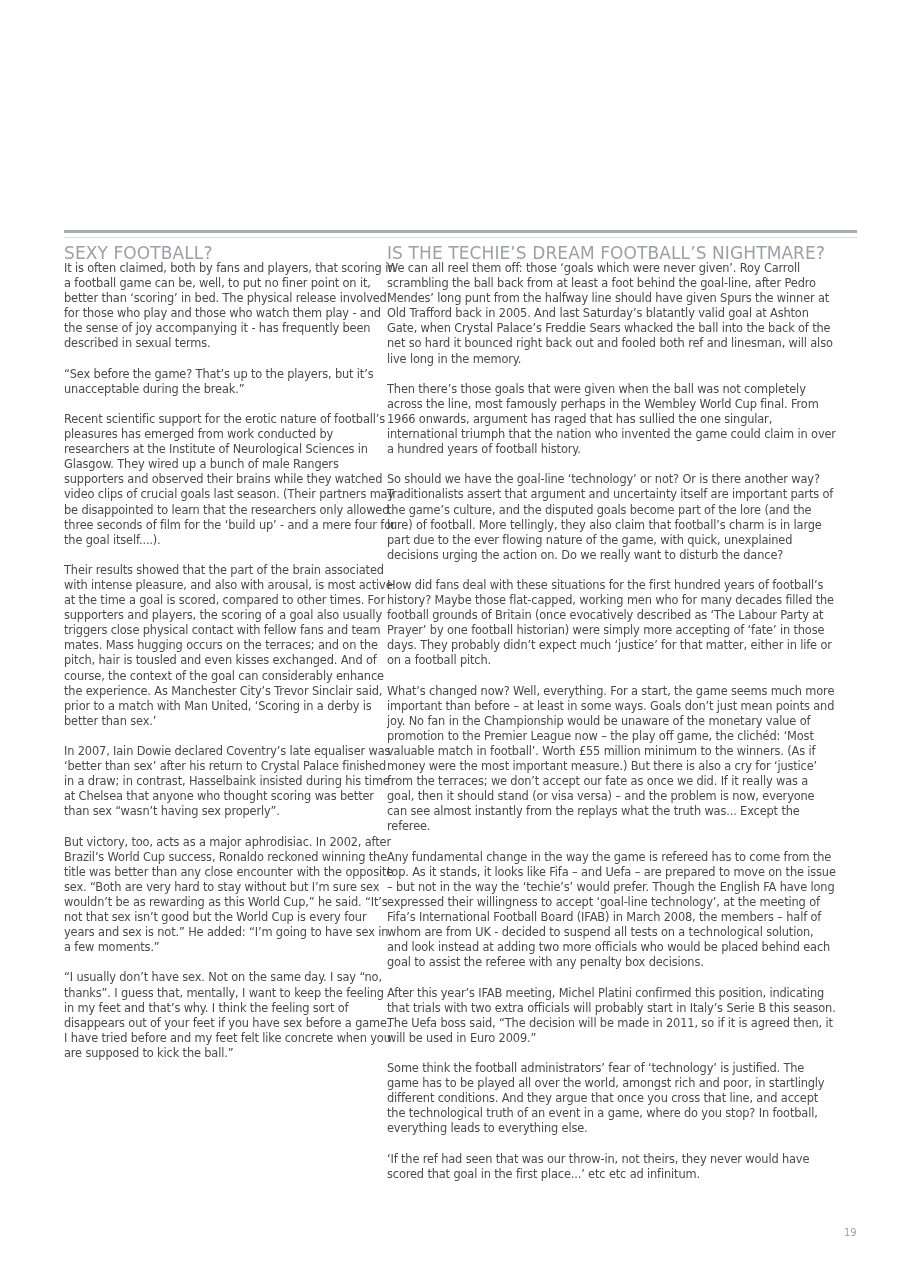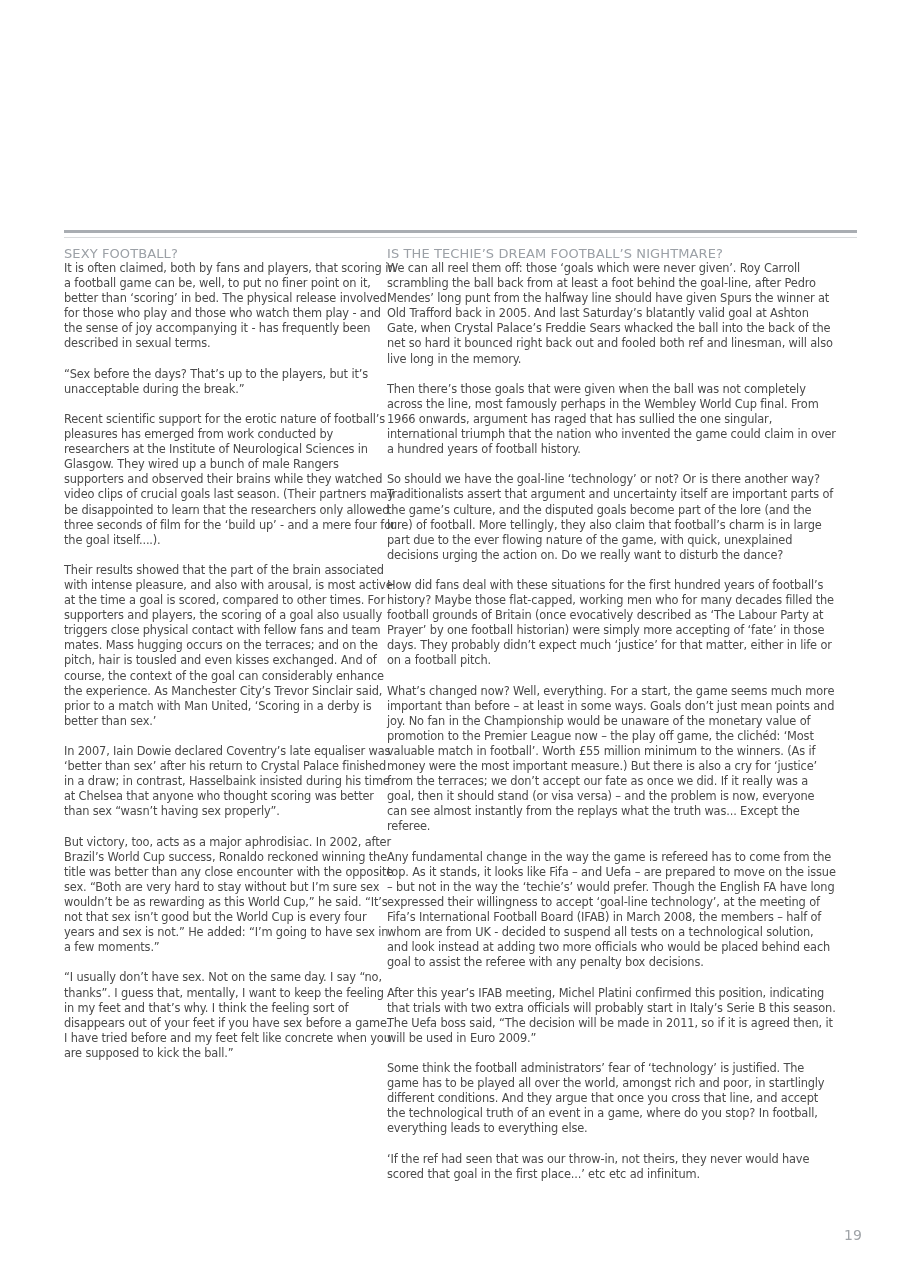--- a/index.html
+++ b/index.html
@@ -41,49 +41,49 @@
     .col-left {
       left: 64px;
       width: 332px;
     }
     .col-right {
       left: 387px;
       width: 450px;
     }
     .heading {
       color: #9ba0a6;
-      font-size: 13px;
+      font-size: 17px;
       line-height: 15px;
       letter-spacing: 0.1px;
       margin: 0;
       font-weight: normal;
       text-transform: uppercase;
     }
     .para {
       margin: 0 0 15.1px 0;
       white-space: normal;
     }
     .page-number {
       position: absolute;
       left: 844px;
       top: 1227px;
-      font-size: 14px;
+      font-size: 10px;
       color: #a0a4a8;
     }
   </style>
 </head>
 <body>
 
 <div class="rule-thick"></div>
 <div class="rule-thin"></div>
 
 <article class="col col-left">
   <h2 class="heading">SEXY FOOTBALL?</h2>
   <p class="para">It is often claimed, both by fans and players, that scoring in a football game can be, well, to put no finer point on it, better than ‘scoring’ in bed. The physical release involved for those who play and those who watch them play - and the sense of joy accompanying it - has frequently been described in sexual terms.</p>
-  <p class="para">“Sex before the days? That’s up to the players, but it’s unacceptable during the break.”</p>
+  <p class="para">“Sex before the game? That’s up to the players, but it’s unacceptable during the break.”</p>
   <p class="para">Recent scientific support for the erotic nature of football’s pleasures has emerged from work conducted by researchers at the Institute of Neurological Sciences in Glasgow. They wired up a bunch of male Rangers supporters and observed their brains while they watched video clips of crucial goals last season. (Their partners may be disappointed to learn that the researchers only allowed three seconds of film for the ‘build up’ - and a mere four for the goal itself....).</p>
   <p class="para">Their results showed that the part of the brain associated with intense pleasure, and also with arousal, is most active at the time a goal is scored, compared to other times. For supporters and players, the scoring of a goal also usually triggers close physical contact with fellow fans and team mates. Mass hugging occurs on the terraces; and on the pitch, hair is tousled and even kisses exchanged. And of course, the context of the goal can considerably enhance the experience. As Manchester City’s Trevor Sinclair said, prior to a match with Man United, ‘Scoring in a derby is better than sex.’</p>
   <p class="para">In 2007, Iain Dowie declared Coventry’s late equaliser was ‘better than sex’ after his return to Crystal Palace finished in a draw; in contrast, Hasselbaink insisted during his time at Chelsea that anyone who thought scoring was better than sex “wasn’t having sex properly”.</p>
   <p class="para">But victory, too, acts as a major aphrodisiac. In 2002, after Brazil’s World Cup success, Ronaldo reckoned winning the title was better than any close encounter with the opposite sex. “Both are very hard to stay without but I’m sure sex wouldn’t be as rewarding as this World Cup,” he said. “It’s not that sex isn’t good but the World Cup is every four years and sex is not.” He added: “I’m going to have sex in a few moments.”</p>
   <p class="para">“I usually don’t have sex. Not on the same day. I say “no, thanks”. I guess that, mentally, I want to keep the feeling in my feet and that’s why. I think the feeling sort of disappears out of your feet if you have sex before a game. I have tried before and my feet felt like concrete when you are supposed to kick the ball.”</p>
 </article>
 
 <article class="col col-right">
   <h2 class="heading">IS THE TECHIE’S DREAM FOOTBALL’S NIGHTMARE?</h2>
   <p class="para">We can all reel them off: those ‘goals which were never given’. Roy Carroll scrambling the ball back from at least a foot behind the goal-line, after Pedro Mendes’ long punt from the halfway line should have given Spurs the winner at Old Trafford back in 2005. And last Saturday’s blatantly valid goal at Ashton Gate, when Crystal Palace’s Freddie Sears whacked the ball into the back of the net so hard it bounced right back out and fooled both ref and linesman, will also live long in the memory.</p>

